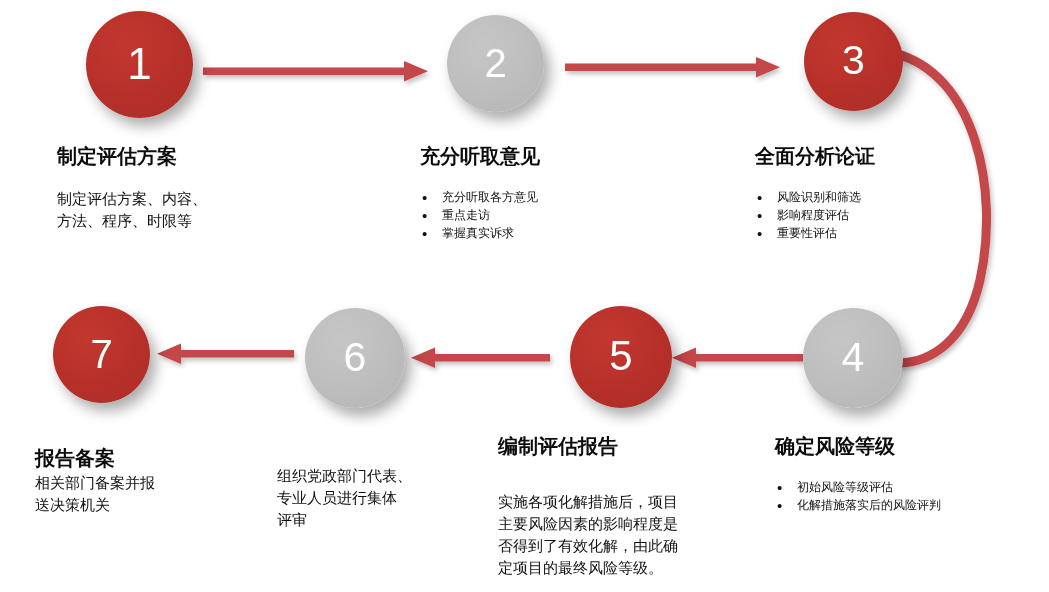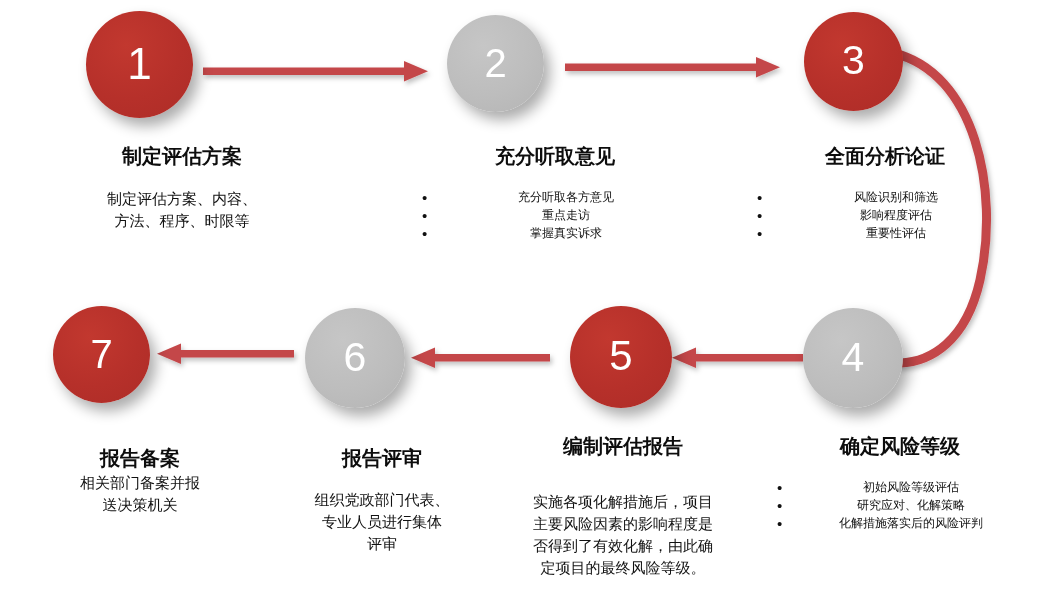--- a/index.html
+++ b/index.html
@@ -48,21 +48,20 @@
     background: radial-gradient(circle at 38% 32%, #c6c6c6 0%, #bdbdbd 55%, #b4b4b4 100%);
   }
   .circle .num {
     display: block;
     transform: translateY(-1px);
     letter-spacing: 0;
   }
   
   .step-text {
     position: absolute;
-    text-align: center;
   }
   .step-title {
     font-weight: bold;
     font-size: 20px;
     line-height: 1.2;
     color: #0d0d0d;
     white-space: nowrap;
     margin: 0 0 0 0;
   }
   .step-body {
@@ -188,37 +187,35 @@
       <li>风险识别和筛选</li>
       <li>影响程度评估</li>
       <li>重要性评估</li>
     </ul>
   </div>
 
   <div class="step-text" style="left:775px; top:434px; width:250px;">
     <div class="step-title">确定风险等级</div>
     <ul class="bullets" style="margin-top:20px;">
       <li>初始风险等级评估</li>
-      <li>研究应对、化解策略</li>
       <li>化解措施落实后的风险评判</li>
     </ul>
   </div>
 
   <div class="step-text" style="left:498px; top:434px; width:250px;">
     <div class="step-title">编制评估报告</div>
     <div class="step-body plain-lines" style="margin-top:33px;">
       <p>实施各项化解措施后，项目</p>
       <p>主要风险因素的影响程度是</p>
       <p>否得到了有效化解，由此确</p>
       <p>定项目的最终风险等级。</p>
     </div>
   </div>
 
   <div class="step-text" style="left:277px; top:446px; width:210px;">
-    <div class="step-title">报告评审</div>
     <div class="step-body plain-lines" style="margin-top:19px;">
       <p>组织党政部门代表、</p>
       <p>专业人员进行集体</p>
       <p>评审</p>
     </div>
   </div>
 
   <div class="step-text" style="left:35px; top:446px; width:210px;">
     <div class="step-title">报告备案</div>
     <div class="step-body plain-lines" style="margin-top:2px;">

